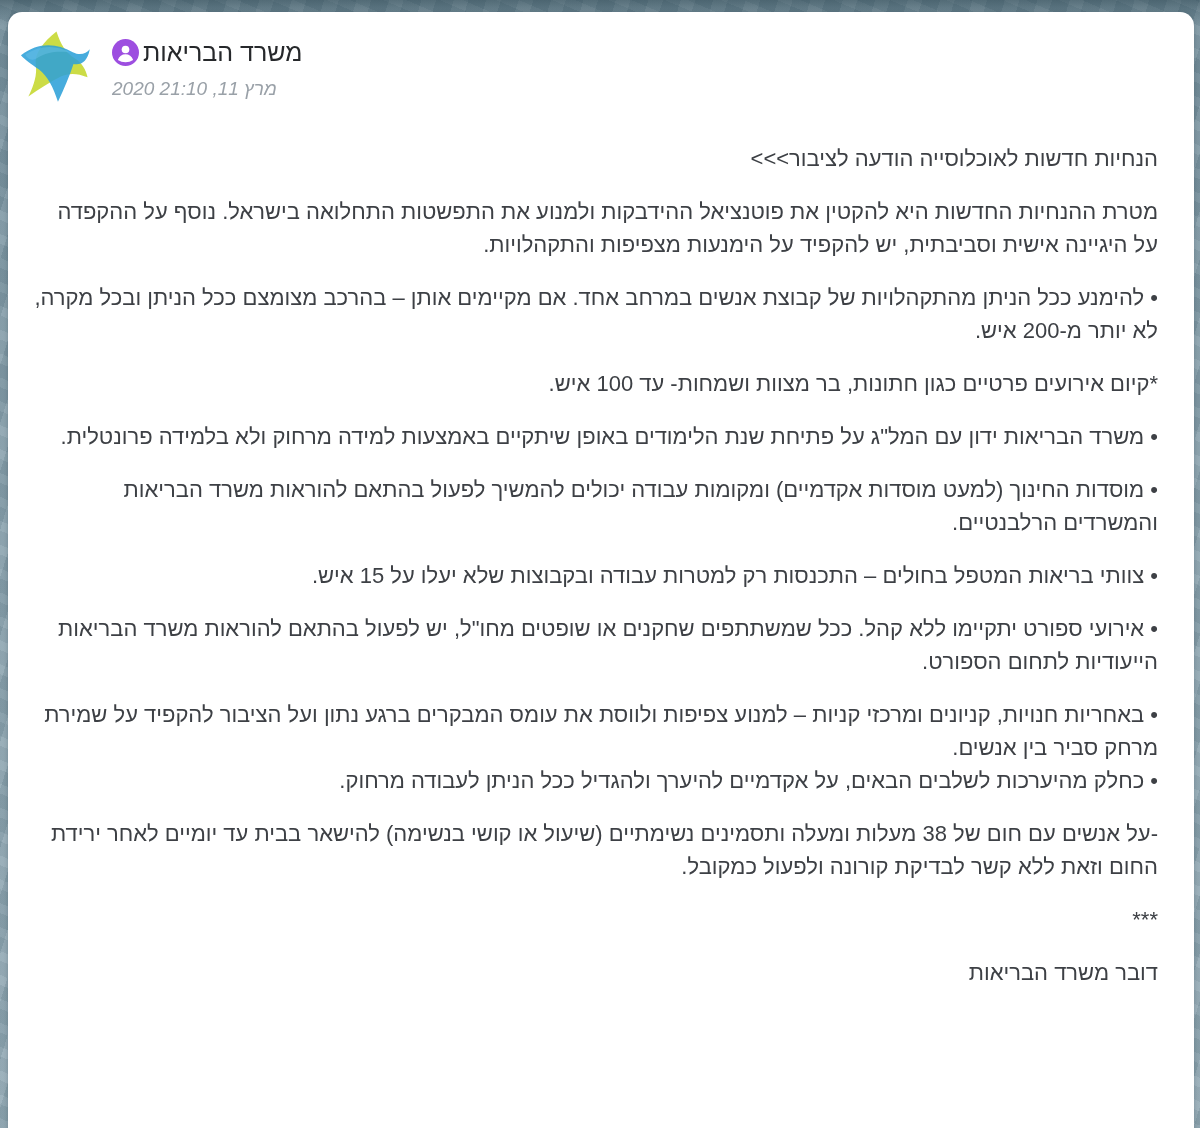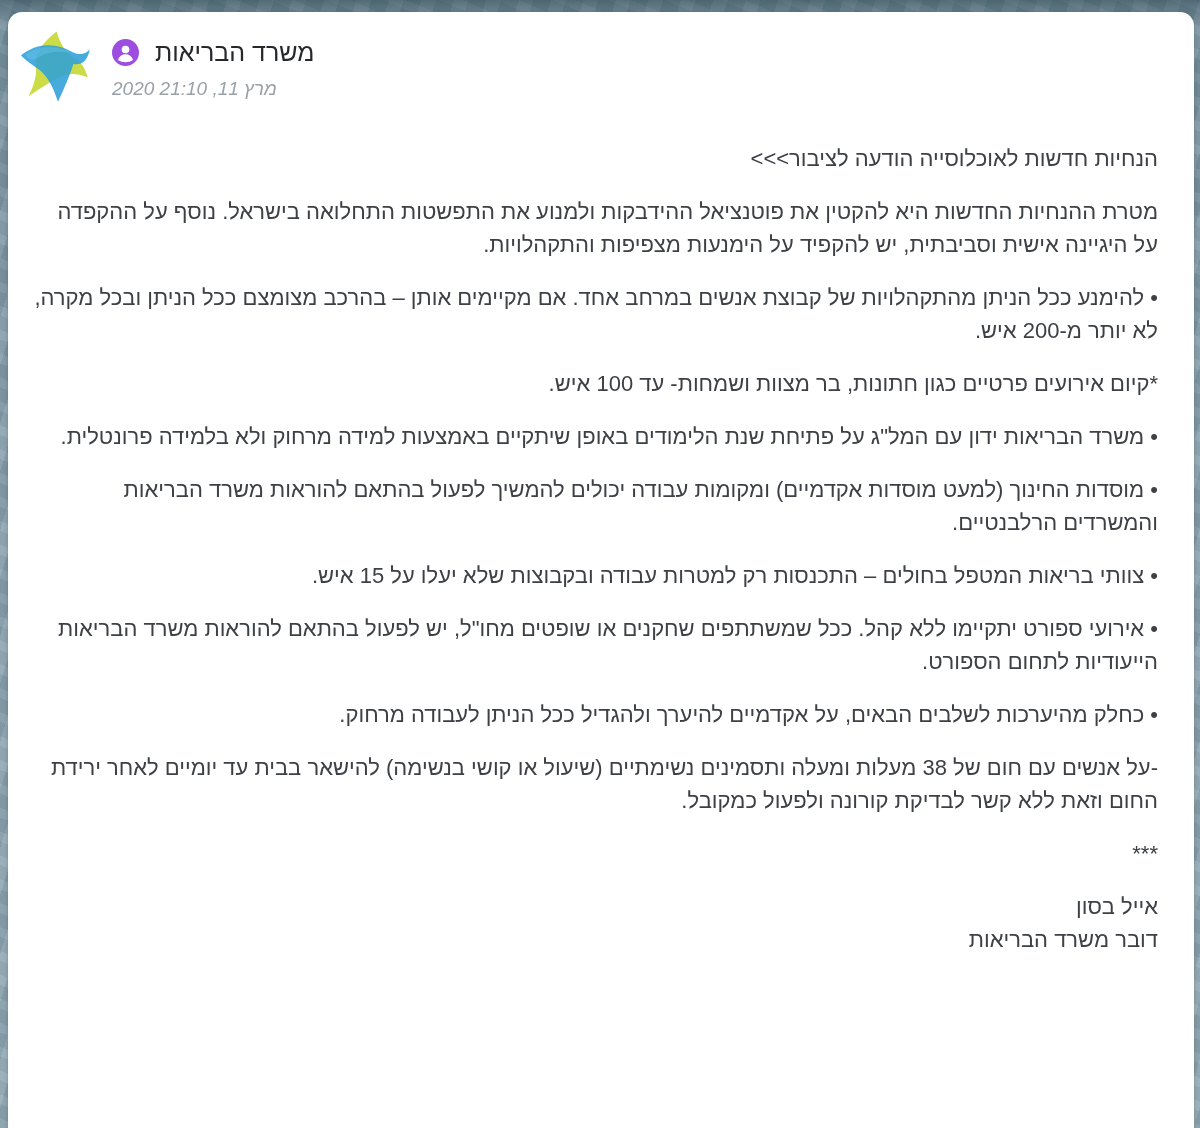--- a/index.html
+++ b/index.html
@@ -35,21 +35,21 @@
   .card-header {
     display: flex;
     flex-direction: row;
     align-items: flex-start;
     direction: ltr;
     padding: 18px 0 0 10px;
     gap: 20px;
   }
   .channel-logo { width: 74px; height: 74px; flex: 0 0 auto; }
   .header-info { display: flex; flex-direction: column; padding-top: 8px; }
-  .name-row { display: flex; align-items: center; gap: 16px; }
+  .name-row { display: flex; align-items: center; gap: 4px; }
   .avatar-badge {
     width: 27px; height: 27px;
     border-radius: 50%;
     flex: 0 0 auto;
     display: flex; align-items: center; justify-content: center;
   }
   .avatar-badge svg { width: 27px; height: 27px; display: block; }
   .channel-name {
     font-size: 25px;
     font-weight: 500;
@@ -125,28 +125,28 @@
         <div class="paragraph">
           <div class="line" dir="auto">• מוסדות החינוך (למעט מוסדות אקדמיים) ומקומות עבודה יכולים להמשיך לפעול בהתאם להוראות משרד הבריאות והמשרדים הרלבנטיים.</div>
         </div>
         <div class="paragraph">
           <div class="line" dir="auto">• צוותי בריאות המטפל בחולים – התכנסות רק למטרות עבודה ובקבוצות שלא יעלו על 15 איש.</div>
         </div>
         <div class="paragraph">
           <div class="line" dir="auto">• אירועי ספורט יתקיימו ללא קהל. ככל שמשתתפים שחקנים או שופטים מחו"ל, יש לפעול בהתאם להוראות משרד הבריאות הייעודיות לתחום הספורט.</div>
         </div>
         <div class="paragraph">
+          <div class="line" dir="auto">• באחריות חנויות, קניונים ומרכזי קניות – למנוע צפיפות ולווסת את עומס המבקרים ברגע נתון ועל הציבור להקפיד על שמירת מרחק סביר בין אנשים.</div>
           <div class="line" dir="auto">• כחלק מהיערכות לשלבים הבאים, על אקדמיים להיערך ולהגדיל ככל הניתן לעבודה מרחוק.</div>
         </div>
         <div class="paragraph">
           <div class="line" dir="auto">-על אנשים עם חום של 38 מעלות ומעלה ותסמינים נשימתיים (שיעול או קושי בנשימה) להישאר בבית עד יומיים לאחר ירידת החום וזאת ללא קשר לבדיקת קורונה ולפעול כמקובל.</div>
         </div>
         <div class="paragraph">
           <div class="line" dir="auto">***</div>
         </div>
         <div class="paragraph">
-          <div class="line" dir="auto">אייל בסון</div>
           <div class="line" dir="auto">דובר משרד הבריאות</div>
         </div>
       </div>
 
   </div>
 </div>
 
 </body></html>

